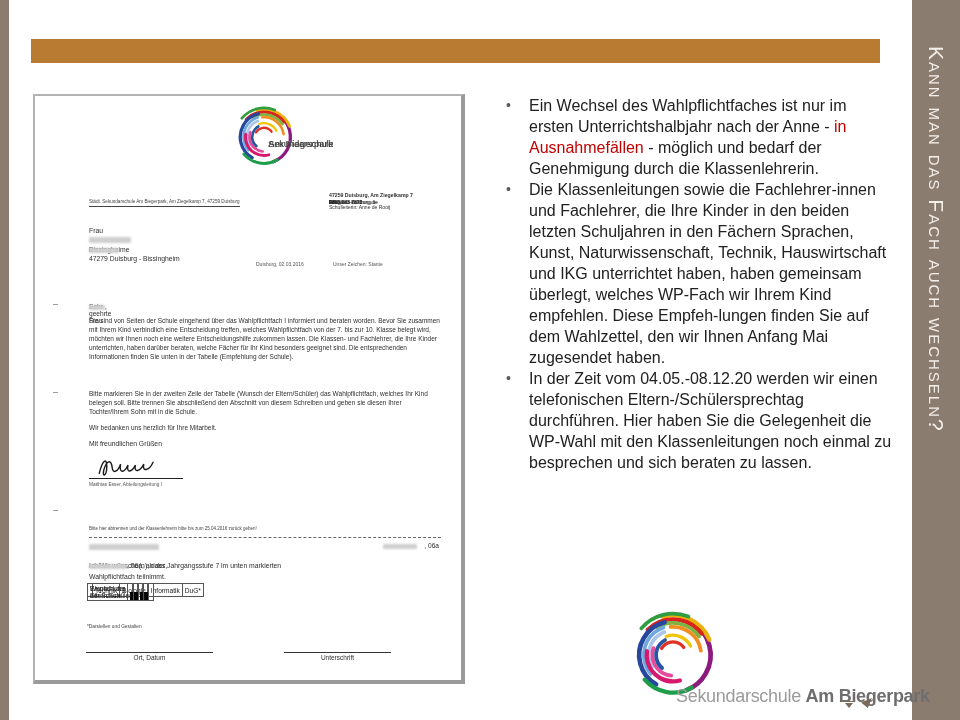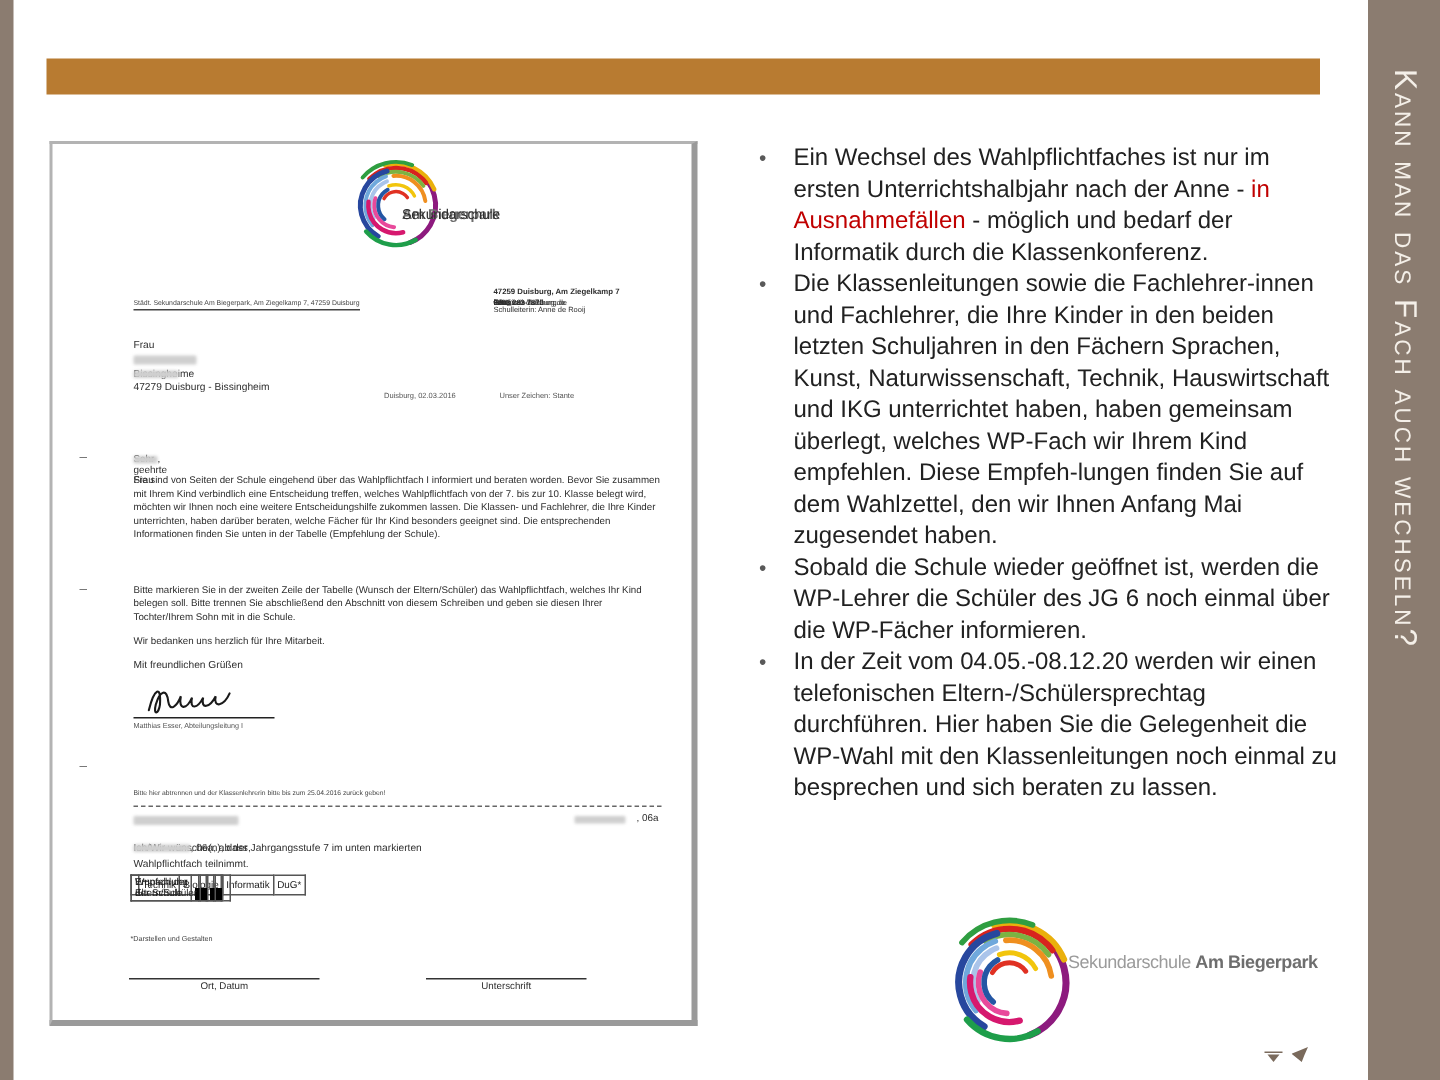--- a/index.html
+++ b/index.html
@@ -59,22 +59,22 @@
   .sigfield{top:556px;border-top:1px solid #333;font-size:6.5px;text-align:center;padding-top:1px;}
   .sf1{left:51px;width:127px;} .sf2{left:249px;width:107px;}
   
   .bullets{position:absolute;left:502px;top:95px;width:390px;margin:0;padding:0;list-style:none;
       font-size:16px;line-height:21px;color:#212121;}
   .bullets li{position:relative;padding-left:27px;margin:0;}
   .bullets li::before{content:"•";position:absolute;left:4px;top:0;color:#595959;font-size:14px;}
   .red{color:#c00000;}
   
   .b-swirl{position:absolute;left:626px;top:608px;width:94px;height:94px;}
-  .b-logo-text{position:absolute;left:676px;top:634px;font-size:12px;letter-spacing:-0.3px;
-      color:#9b9b9b;white-space:nowrap;margin-left:36px;}
+  .b-logo-text{position:absolute;left:676px;top:686px;font-size:18px;letter-spacing:-0.3px;
+      color:#9b9b9b;white-space:nowrap;}
   .b-logo-text b{color:#6e6e6e;font-weight:bold;}
   
   .nav-prev{position:absolute;left:843px;top:701px;width:12px;cursor:pointer;}
   .nav-prev .bar{border-top:1.5px solid #7a6a5c;width:12px;}
   .nav-prev .tri{width:0;height:0;border-left:4px solid transparent;border-right:4px solid transparent;
       border-top:5px solid #7a6a5c;margin:1px auto 0;}
   .nav-next{position:absolute;left:861px;top:698px;width:11px;height:10px;background:#7a6a5c;
       clip-path:polygon(100% 0, 0 45%, 62% 100%, 78% 55%);cursor:pointer;}
   .redact{display:inline-block;background:#cfcfcf;filter:blur(1px);height:5px;border-radius:1px;
       vertical-align:middle;}
@@ -215,23 +215,22 @@
       </tr>
     </tbody>
       </table>
     <div class="l-footnote">*Darstellen und Gestalten</div>
 
     <div class="sigfield sf1">Ort, Datum</div>
     <div class="sigfield sf2">Unterschrift</div>
   </div>
 
   <ul class="bullets">
-    <li><span>Ein Wechsel des Wahlpflichtfaches ist nur im ersten Unterrichtshalbjahr nach der Anne - </span><span class="red">in Ausnahmefällen</span><span> - möglich und bedarf der Informatik durch die Klassenkonferenz.</span></li>
+    <li><span>Ein Wechsel des Wahlpflichtfaches ist nur im ersten Unterrichtshalbjahr nach der Anne - </span><span class="red">in Ausnahmefällen</span><span> - möglich und bedarf der Genehmigung durch die Klassenlehrerin.</span></li>
     <li>Die Klassenleitungen sowie die Fachlehrer-innen und Fachlehrer, die Ihre Kinder in den beiden letzten Schuljahren in den Fächern Sprachen, Kunst, Naturwissenschaft, Technik, Hauswirtschaft und IKG unterrichtet haben, haben gemeinsam überlegt, welches WP-Fach wir Ihrem Kind empfehlen. Diese Empfeh-lungen finden Sie auf dem Wahlzettel, den wir Ihnen Anfang Mai zugesendet haben.</li>
-    <li>Sobald die Schule wieder geöffnet ist, werden die WP-Lehrer die Schüler des JG 6 noch einmal über die WP-Fächer informieren.</li>
     <li>In der Zeit vom 04.05.-08.12.20 werden wir einen telefonischen Eltern-/Schülersprechtag durchführen. Hier haben Sie die Gelegenheit die WP-Wahl mit den Klassenleitungen noch einmal zu besprechen und sich beraten zu lassen.</li>
   </ul>
 
   <div class="b-swirl">
     <svg viewBox="0 0 100 100" width="94" height="94">
         <use href="#swirl-sym"></use>
       </svg>
   </div>
   <div class="b-logo-text"><span>Sekundarschule </span><b>Am Biegerpark</b></div>
 

